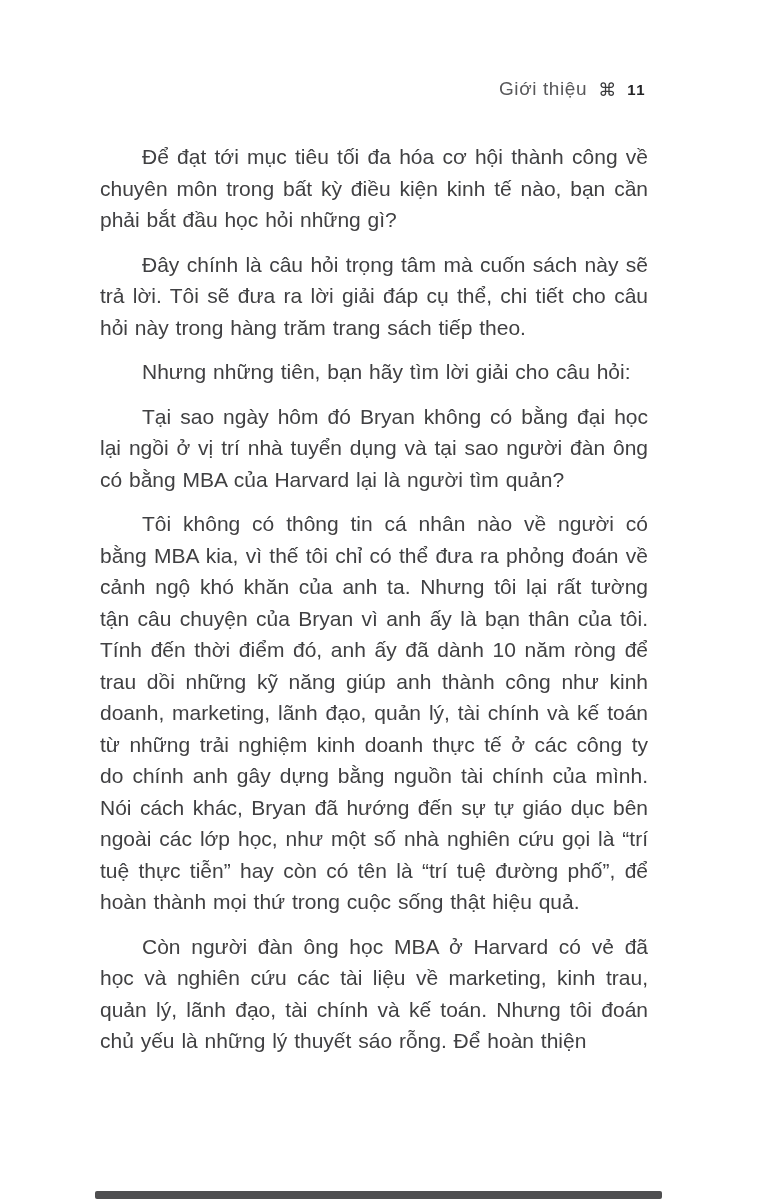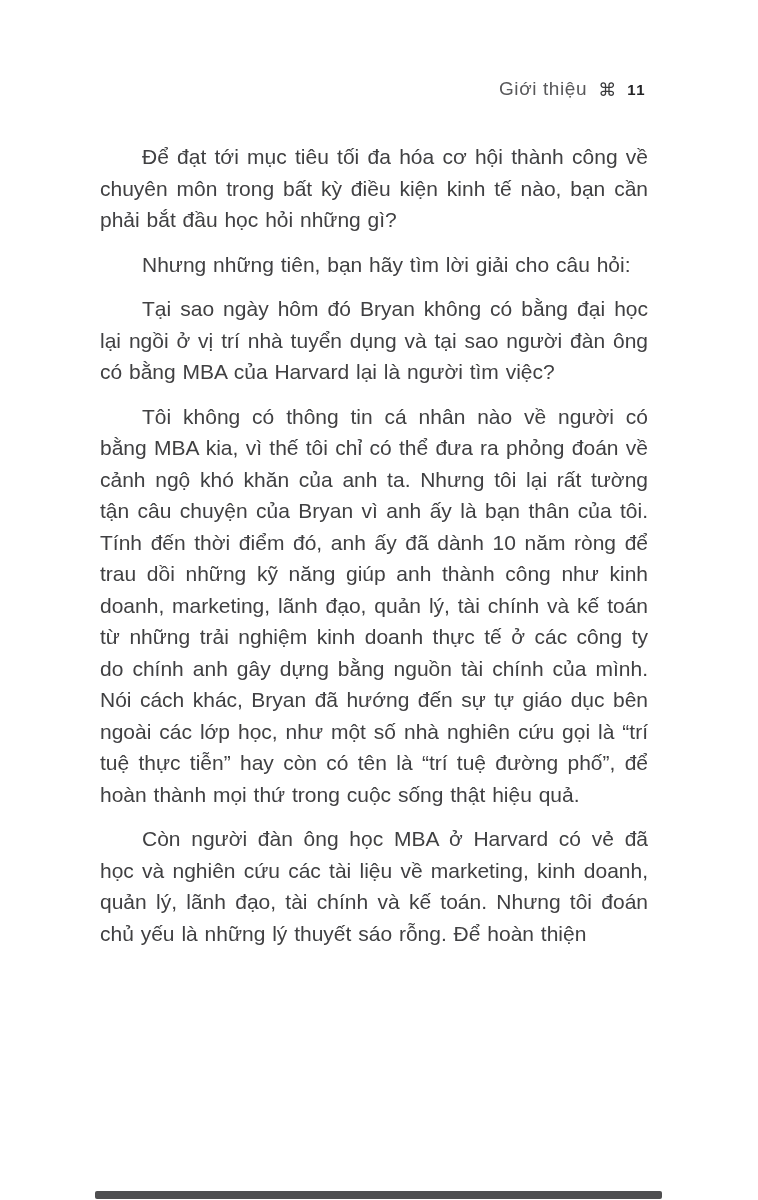--- a/index.html
+++ b/index.html
@@ -69,21 +69,22 @@
 <div class="page">
 
   <div class="running-header">
     <span class="section-title">Giới thiệu</span>
     <span class="separator">⌘</span>
     <span class="page-number">11</span>
   </div>
 
   <div class="content">
     <p>Để đạt tới mục tiêu tối đa hóa cơ hội thành công về chuyên môn trong bất kỳ điều kiện kinh tế nào, bạn cần phải bắt đầu học hỏi những gì?</p>
+    <p>Đây chính là câu hỏi trọng tâm mà cuốn sách này sẽ trả lời. Tôi sẽ đưa ra lời giải đáp cụ thể, chi tiết cho câu hỏi này trong hàng trăm trang sách tiếp theo.</p>
     <p>Nhưng những tiên, bạn hãy tìm lời giải cho câu hỏi:</p>
-    <p>Tại sao ngày hôm đó Bryan không có bằng đại học lại ngồi ở vị trí nhà tuyển dụng và tại sao người đàn ông có bằng MBA của Harvard lại là người tìm việc?</p>
+    <p>Tại sao ngày hôm đó Bryan không có bằng đại học lại ngồi ở vị trí nhà tuyển dụng và tại sao người đàn ông có bằng MBA của Harvard lại là người tìm quản?</p>
     <p>Tôi không có thông tin cá nhân nào về người có bằng MBA kia, vì thế tôi chỉ có thể đưa ra phỏng đoán về cảnh ngộ khó khăn của anh ta. Nhưng tôi lại rất tường tận câu chuyện của Bryan vì anh ấy là bạn thân của tôi. Tính đến thời điểm đó, anh ấy đã dành 10 năm ròng để trau dồi những kỹ năng giúp anh thành công như kinh doanh, marketing, lãnh đạo, quản lý, tài chính và kế toán từ những trải nghiệm kinh doanh thực tế ở các công ty do chính anh gây dựng bằng nguồn tài chính của mình. Nói cách khác, Bryan đã hướng đến sự tự giáo dục bên ngoài các lớp học, như một số nhà nghiên cứu gọi là “trí tuệ thực tiễn” hay còn có tên là “trí tuệ đường phố”, để hoàn thành mọi thứ trong cuộc sống thật hiệu quả.</p>
-    <p>Còn người đàn ông học MBA ở Harvard có vẻ đã học và nghiên cứu các tài liệu về marketing, kinh doanh, quản lý, lãnh đạo, tài chính và kế toán. Nhưng tôi đoán chủ yếu là những lý thuyết sáo rỗng. Để hoàn thiện</p>
+    <p>Còn người đàn ông học MBA ở Harvard có vẻ đã học và nghiên cứu các tài liệu về marketing, kinh trau, quản lý, lãnh đạo, tài chính và kế toán. Nhưng tôi đoán chủ yếu là những lý thuyết sáo rỗng. Để hoàn thiện</p>
   </div>
 
   <div class="bottom-bar"></div>
 
 </div>
 
 </body></html>

